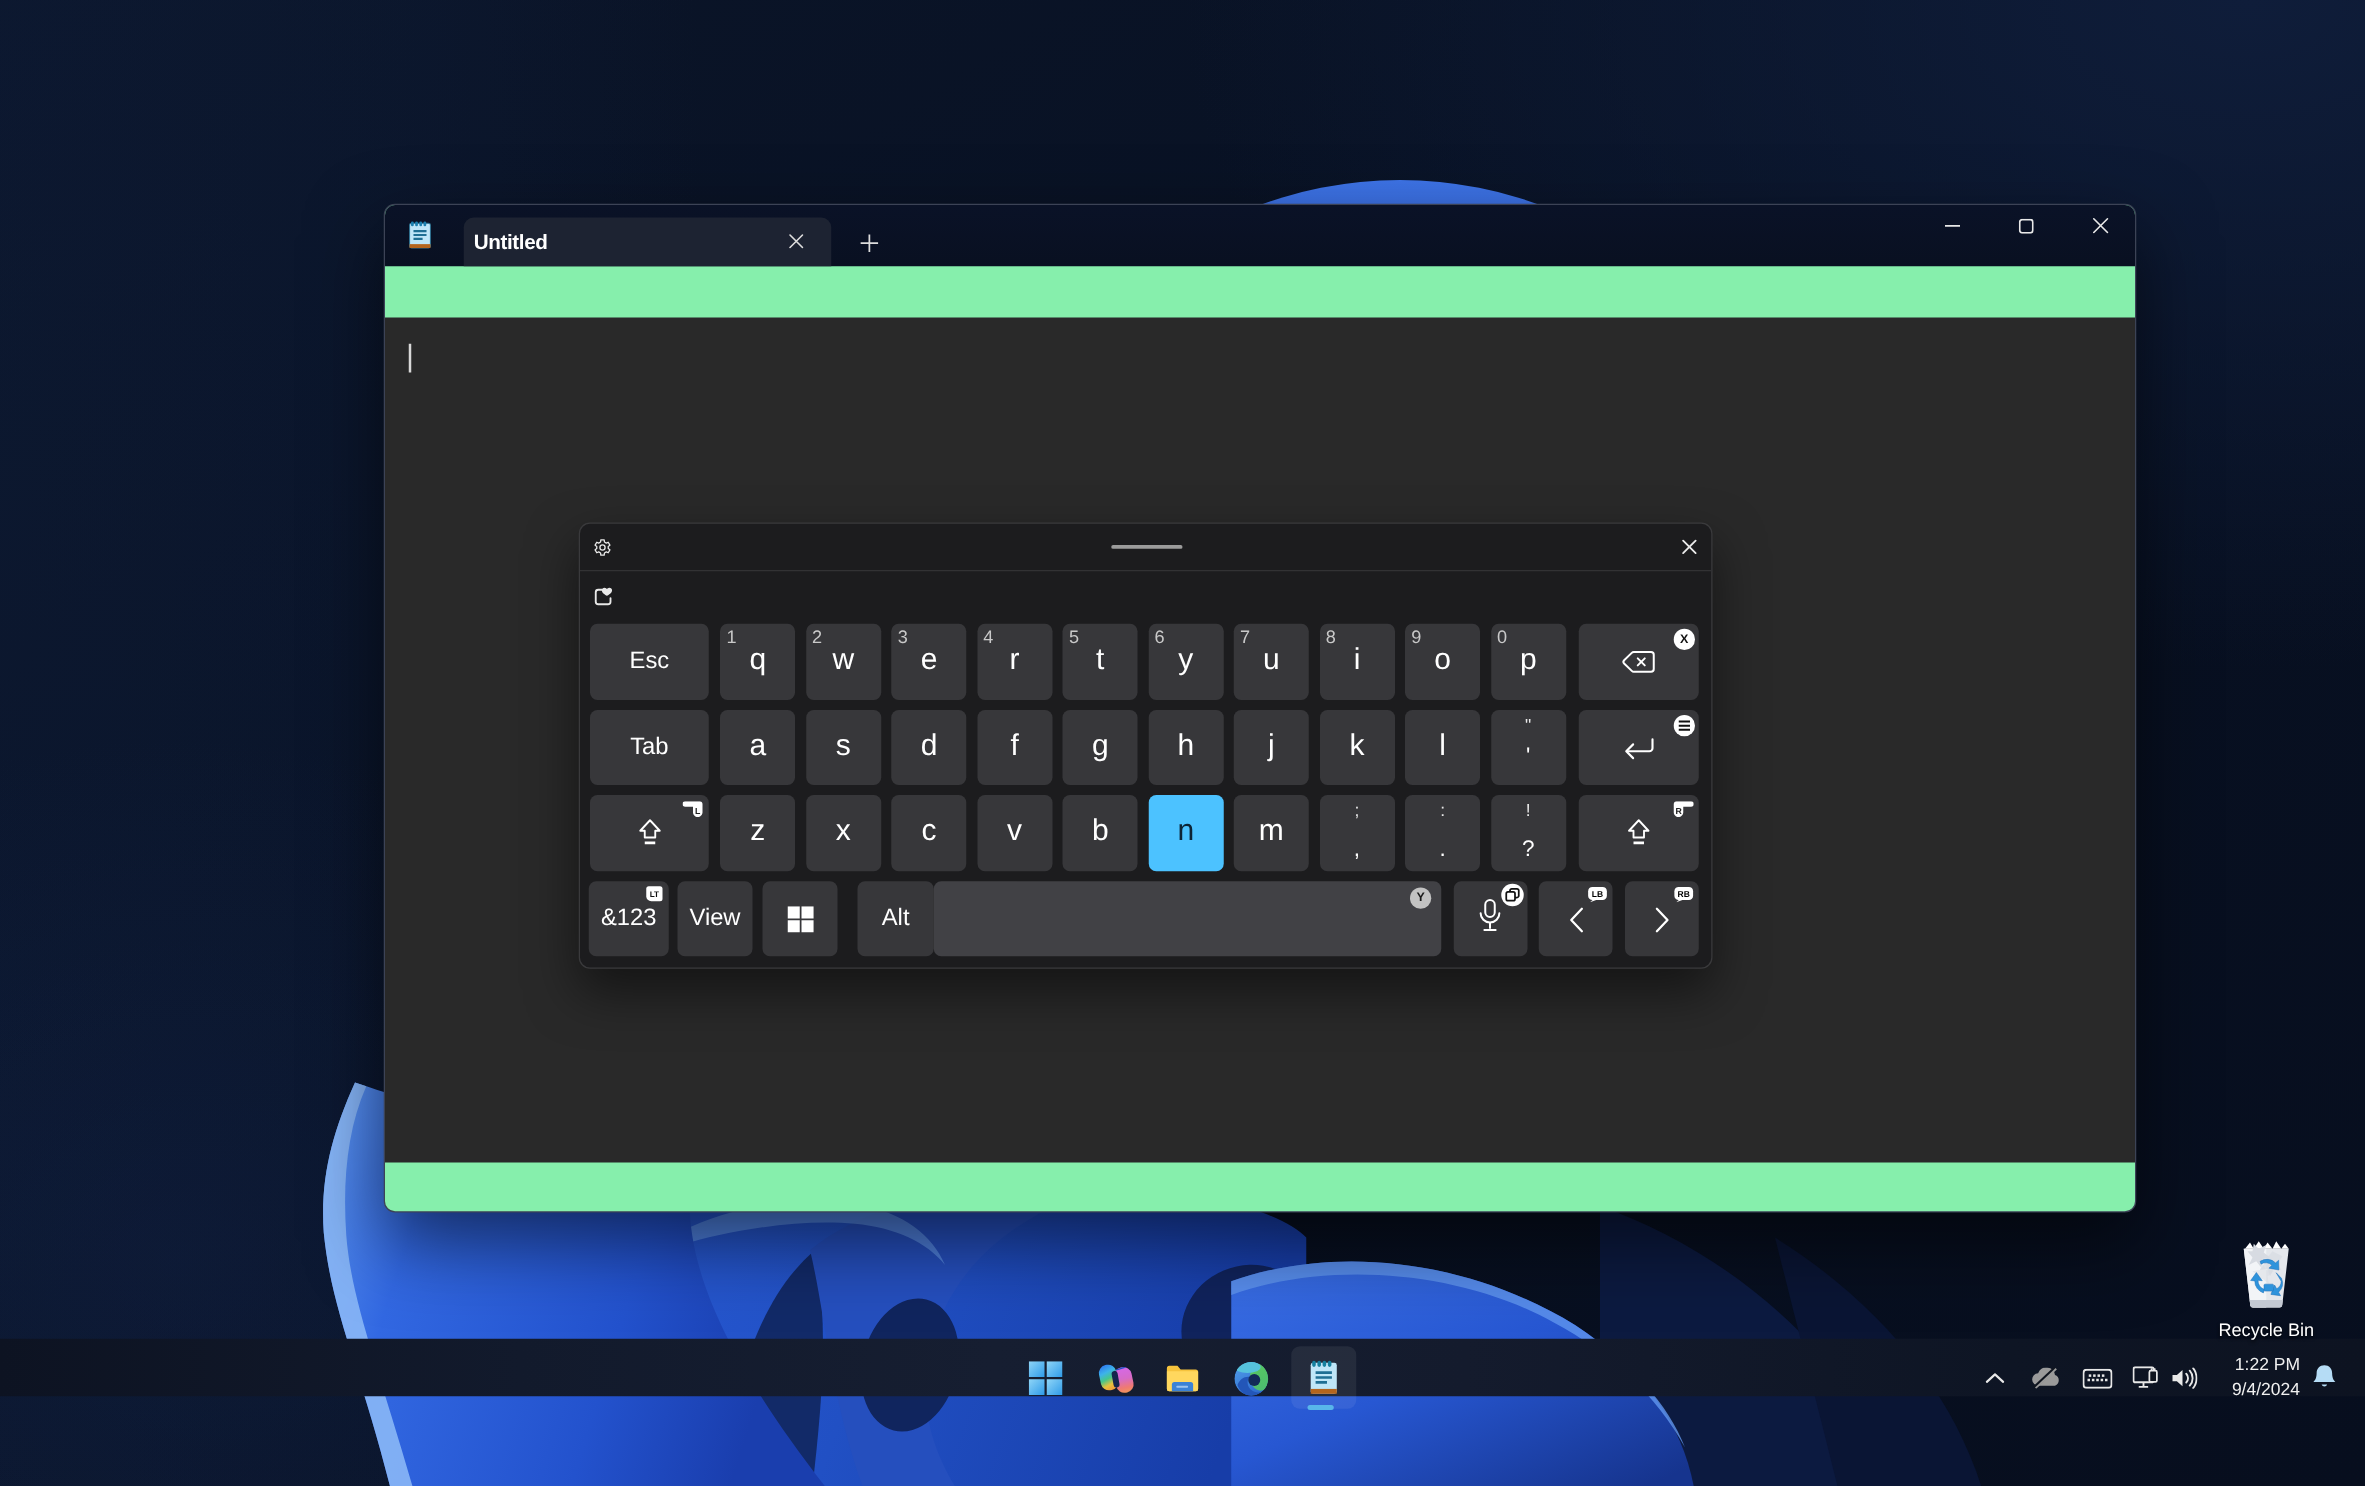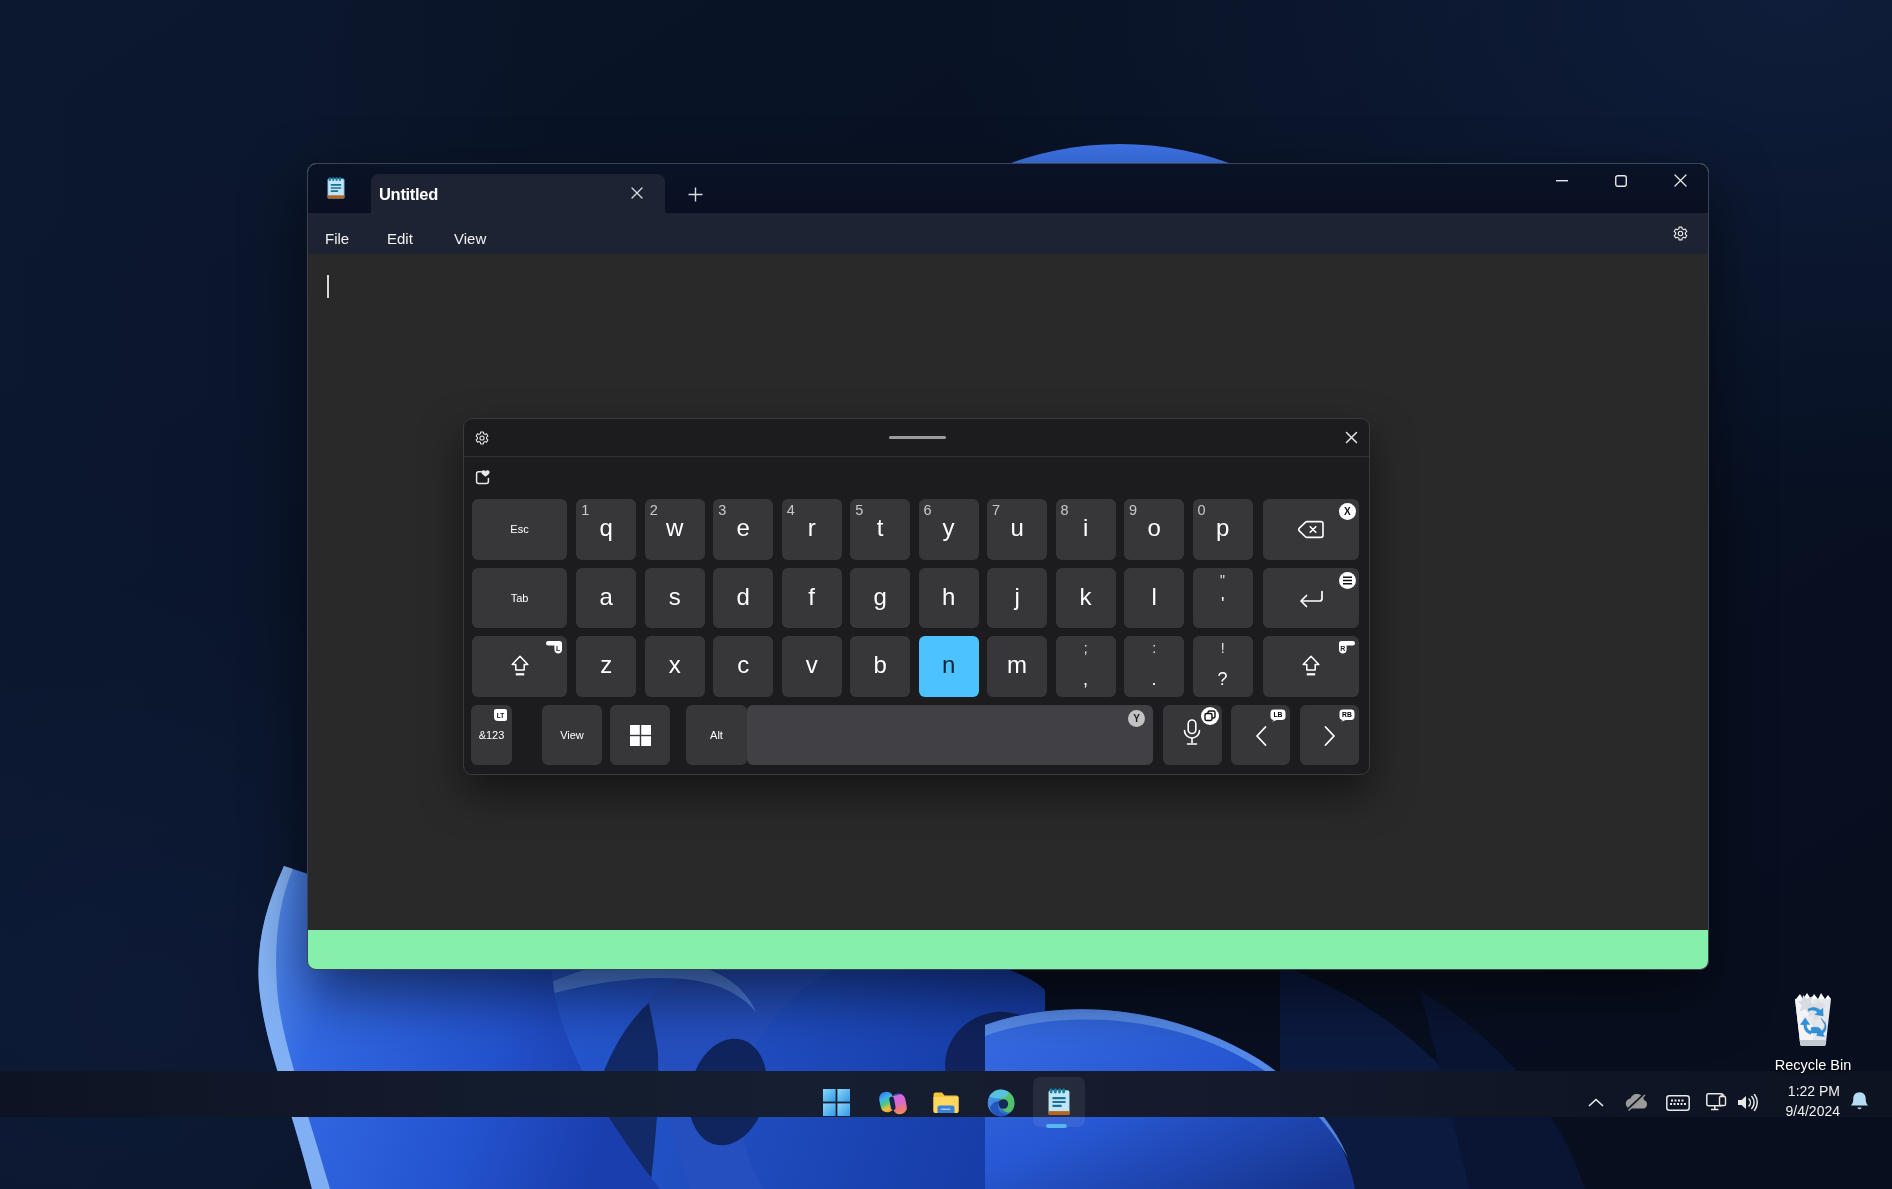--- a/index.html
+++ b/index.html
@@ -14,21 +14,21 @@
   #caret{position:absolute;left:19px;top:21px;width:1.5px;height:23px;background:#d8d8d8;}
   #statusbar{position:absolute;left:0;top:766px;width:100%;height:41px;background:#131a2b;color:#cfd2d8;font-size:13.5px;}
   .st{position:absolute;top:0;line-height:40px;}
   .stsep{position:absolute;top:10px;height:21px;width:1px;background:#3a4152;}
   
   #kbd{position:absolute;left:463px;top:418px;width:907px;height:357px;background:#1c1c1e;border-radius:9px;border:1px solid #3a3a3c;box-sizing:border-box;box-shadow:0 18px 40px rgba(0,0,0,.5);}
   #kbdsep{position:absolute;left:0;top:37px;width:100%;height:1px;background:#323234;}
   .key{position:absolute;background:#37373a;border-radius:6px;color:#ffffff;}
   .key .main{position:absolute;width:100%;text-align:center;}
   .klet{font-size:24px;top:0;line-height:58px;}
-  .ksm{font-size:11px;top:0;line-height:60.5px;}
+  .ksm{font-size:19px;top:0;line-height:60.5px;}
   .hint{position:absolute;left:5px;top:3px;font-size:14.5px;color:#c9c9c9;}
   .shifted{position:absolute;width:100%;text-align:center;top:4px;font-size:14px;color:#e8e8e8;}
   .mainlow{position:absolute;width:100%;text-align:center;bottom:7px;font-size:18px;color:#ffffff;}
   
   #taskbar{position:absolute;left:0;top:1071px;width:1892px;height:46px;background:linear-gradient(90deg,#0d1322 0%,#121a2c 22%,#161e31 42%,#141b2d 62%,#0e1524 85%,#0d1321 100%);}
   #recycle{position:absolute;}
 </style></head>
 <body>
 <div id="screen">
 <svg id="wall" width="1892" height="1189" viewBox="0 0 1892 1189">
@@ -126,31 +126,20 @@
 <svg width="13" height="13" viewBox="0 0 13 13" style="position:absolute;left:1366px;top:10px;">
           <path d="M1 1 12 12 M12 1 1 12" stroke="#e8e8e8" stroke-width="1.3" stroke-linecap="round"></path>
         </svg>
 </div>
   <div id="tab">Untitled<svg width="12" height="12" viewBox="0 0 12 12" style="position:absolute;left:260px;top:13px;">
           <path d="M1 1 11 11 M11 1 1 11" stroke="#dddddd" stroke-width="1.3" stroke-linecap="round"></path>
         </svg></div>
       <svg width="15" height="15" viewBox="0 0 15 15" style="position:absolute;left:380px;top:23px;">
         <path d="M7.5 0.5 V14.5 M0.5 7.5 H14.5" stroke="#dddddd" stroke-width="1.4"></path>
       </svg>
-  <div id="menubar">
-    <span class="menuitem" style="left:17px;">File</span>
-    <span class="menuitem" style="left:79px;">Edit</span>
-    <span class="menuitem" style="left:146px;">View</span>
-        <svg width="17" height="17" viewBox="0 0 24 24" style="position:absolute;left:1364px;top:12px;">
-          <g fill="none" stroke="#e8e8e8" stroke-width="1.6" stroke-linejoin="round">
-            <path d="M9.97 2.92 L14.03 2.92 L14.33 5.40 L16.55 6.68 L18.85 5.71 L20.87 9.22 L18.88 10.72 L18.88 13.28 L20.87 14.78 L18.85 18.29 L16.55 17.32 L14.33 18.60 L14.03 21.08 L9.97 21.08 L9.67 18.60 L7.45 17.32 L5.15 18.29 L3.13 14.78 L5.12 13.28 L5.12 10.72 L3.13 9.22 L5.15 5.71 L7.45 6.68 L9.67 5.40 Z"></path>
-            <circle cx="12" cy="12" r="3.1"></circle>
-          </g>
-        </svg>
-  </div>
   <div id="content">
         <div id="caret"></div>
       </div>
 </div>
 
 <div id="kbd">
   <div id="kbdsep"></div>
   <svg width="16" height="16" viewBox="0 0 24 24" style="position:absolute;left:10px;top:11px;">
         <g fill="none" stroke="#e8e8e8" stroke-width="1.6" stroke-linejoin="round">
           <path d="M9.97 2.92 L14.03 2.92 L14.33 5.40 L16.55 6.68 L18.85 5.71 L20.87 9.22 L18.88 10.72 L18.88 13.28 L20.87 14.78 L18.85 18.29 L16.55 17.32 L14.33 18.60 L14.03 21.08 L9.97 21.08 L9.67 18.60 L7.45 17.32 L5.15 18.29 L3.13 14.78 L5.12 13.28 L5.12 10.72 L3.13 9.22 L5.15 5.71 L7.45 6.68 L9.67 5.40 Z"></path>
@@ -306,21 +295,21 @@
 <div class="key" style="left:799.4px;top:217px;width:95.5px;height:60.5px;">
         <svg width="18" height="21" viewBox="0 0 18 21" style="position:absolute;left:39px;top:19px;">
           <path d="M9 1.2 16.8 9.6 H13.2 V15 H4.8 V9.6 H1.2 Z" fill="none" stroke="#fff" stroke-width="1.5" stroke-linejoin="round"></path>
           <path d="M4.8 19.3 H13.2" stroke="#fff" stroke-width="2.2"></path>
         </svg>
         <svg width="17" height="13" viewBox="0 0 17 13" style="position:absolute;right:4px;top:5px;">
           <path d="M14.8 0 H3.2 C2 0 1 1 1 2.2 V8.8 C1 10.9 2.7 12.6 4.8 12.6 C6.9 12.6 8.6 10.9 8.6 8.8 V4.4 H14.8 A2.2 2.2 0 0 0 14.8 0 Z" fill="#fff"></path>
           <text x="4.9" y="10.2" font-size="7" font-weight="bold" fill="#222" text-anchor="middle" font-family="Liberation Sans,sans-serif">R</text>
         </svg>
       </div>
-<div class="key" style="left:7px;top:285.5px;width:41px;height:60.5px;text-decoration:underline;">
+<div class="key" style="left:7px;top:285.5px;width:64px;height:60.5px;text-decoration:underline;">
         <div class="main ksm">&amp;123</div>
         <svg width="15" height="15" viewBox="0 0 15 15" style="position:absolute;right:4px;top:3px;">
           <path d="M3 1 H12 a2 2 0 0 1 2 2 V11 a2 2 0 0 1-2 2 H5 a4 4 0 0 1-4-4 V3 a2 2 0 0 1 2-2 Z" fill="#fff"></path>
           <text x="7.5" y="9.6" font-size="6.5" font-weight="bold" fill="#111" text-anchor="middle" font-family="Liberation Sans,sans-serif">LT</text>
         </svg>
       </div>
 <div class="key" style="left:78px;top:285.5px;width:60px;height:60.5px;">
         <div class="main ksm">View</div>
       </div>
 <div class="key" style="left:146.4px;top:285.5px;width:60px;height:60.5px;">

